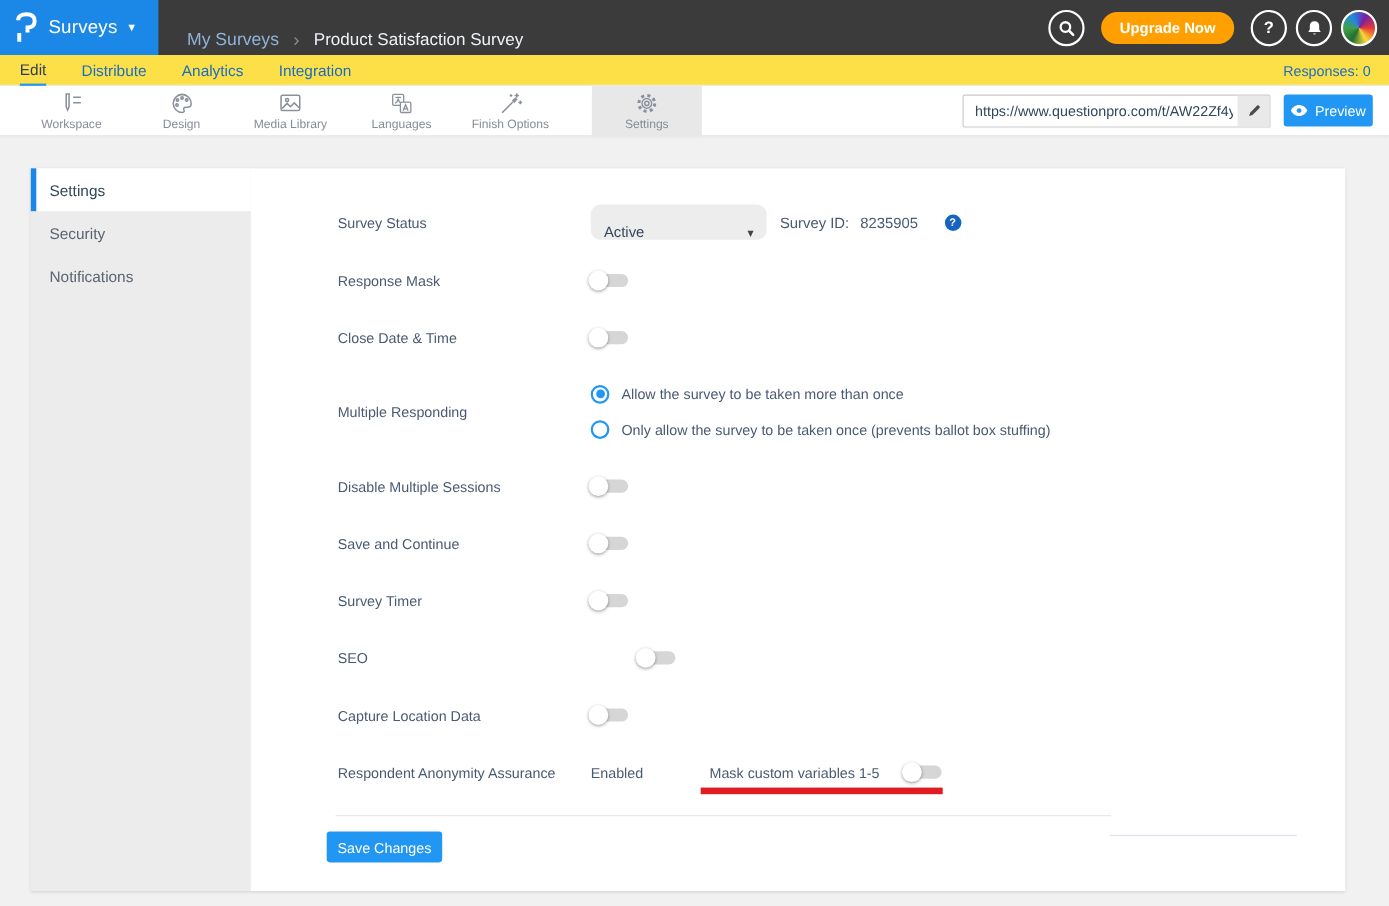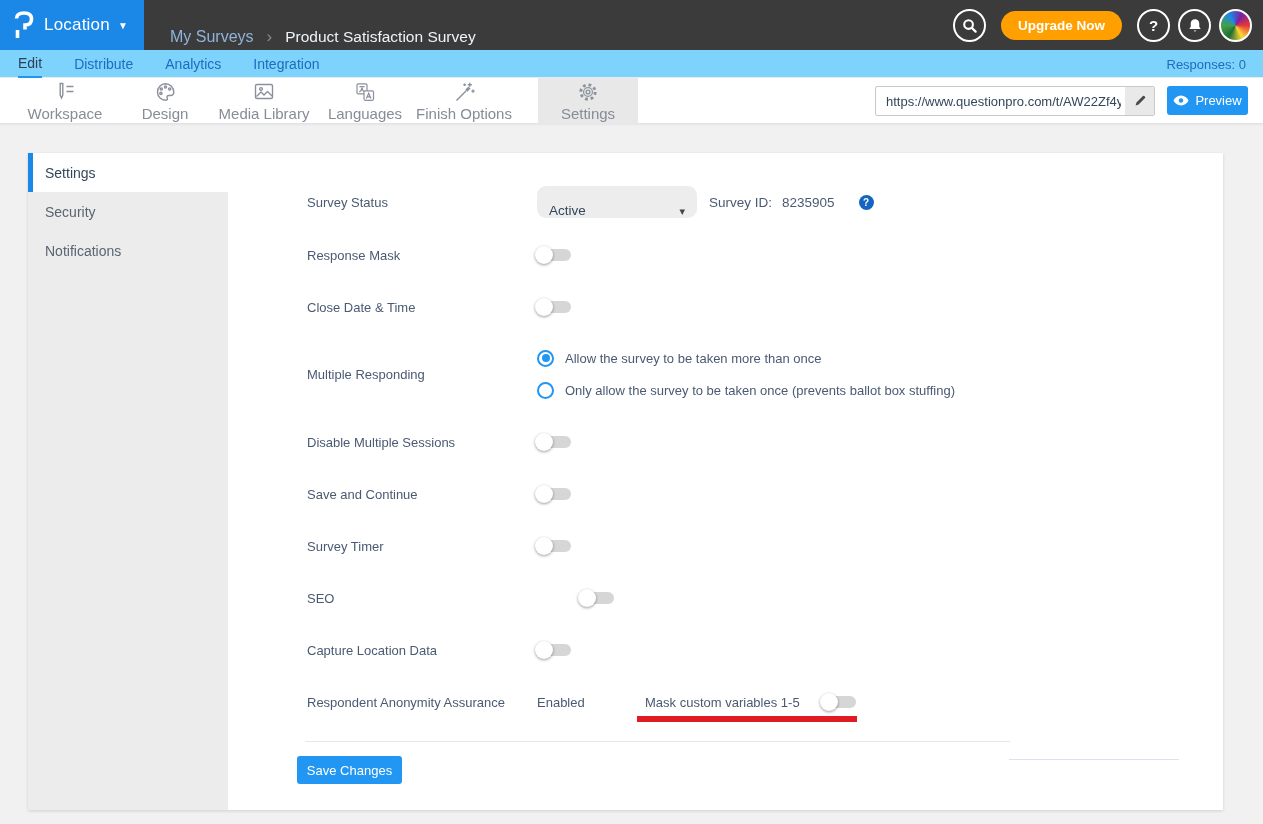--- a/index.html
+++ b/index.html
@@ -21,32 +21,32 @@
   .crumb-parent { color:#8fb3d9; font-size:16px; cursor:pointer; }
   .crumb-sep { color:#8c8c8c; font-size:17px; }
   .crumb-current { color:#eef3f8; font-size:15.5px; }
   .topbar-right { position:absolute; right:11px; top:0; height:50px; display:flex; align-items:center; gap:8px; }
   .circle-btn { width:33px; height:33px; border:2px solid #fff; border-radius:50%;
     display:flex; align-items:center; justify-content:center; color:#fff; font-weight:bold; font-size:15px; cursor:pointer; flex:0 0 auto; }
   .upgrade-btn { height:29px; background:#ffa000; color:#fff; border:none; border-radius:15px;
     font-size:13.5px; font-weight:bold; padding:0 17px; margin:0 7px; cursor:pointer; font-family:inherit; }
   .avatar { background:conic-gradient(from 210deg,#1e6e34,#43a047,#1e88e5,#7b1fa2,#e53935,#fdd835,#1e6e34); }
   
-  .tabbar { position:absolute; left:0; top:50px; width:1263px; height:28px; background:#7dd3fc; border-bottom:1px solid #ebebeb; z-index:29; }
+  .tabbar { position:absolute; left:0; top:50px; width:1263px; height:28px; background:#fde047; border-bottom:1px solid #ebebeb; z-index:29; }
   .tabs { position:absolute; left:18px; top:0; height:28px; display:flex; gap:32px; align-items:center; }
   .tab { font-size:14px; color:#1a6dc0; cursor:pointer; height:28px; display:flex; align-items:center; }
   .tab.active { color:#2e3f57; border-bottom:2px solid #2196f3; font-weight:bold; font-weight:normal; }
   .responses { position:absolute; right:17px; top:0; height:28px; display:flex; align-items:center; color:#1a6dc0; font-size:13px; }
   
   .toolbar { position:absolute; left:0; top:78px; width:1263px; height:46px; background:#fff;
     border-bottom:1px solid #e2e2e2; box-shadow:0 1px 2px rgba(0,0,0,.05); z-index:28; }
   .tool-item { position:absolute; top:0; width:100px; height:46px; display:flex; flex-direction:column;
     align-items:center; justify-content:center; gap:2px; cursor:pointer; }
   .tool-item.active { background:#e8e8e8; }
-  .tool-item .lblc { font-size:15px; color:#868d97; }
+  .tool-item .lblc { font-size:11px; color:#868d97; }
   .tool-item svg { stroke:#8a919c; }
   .url-wrap { position:absolute; left:875px; top:8px; width:280px; height:30px; border:1px solid #c9c9c9;
     border-radius:2px; background:#fff; }
   .url-input { position:absolute; left:0; top:0; width:249px; height:28px; border:none; outline:none;
     padding:0 4px 0 10px; font-size:13px; color:#33475b; font-family:inherit; background:transparent; }
   .url-edit-seg { position:absolute; right:0; top:0; width:29px; height:28px; background:#e9e9e9;
     display:flex; align-items:center; justify-content:center; cursor:pointer; }
   .preview-btn { position:absolute; left:1167px; top:8px; width:81px; height:29px; background:#2196f3;
     border:none; border-radius:3px; color:#fff; font-size:13px; display:flex; align-items:center;
     justify-content:center; gap:6px; cursor:pointer; font-family:inherit; }
@@ -87,21 +87,21 @@
 </style>
 </head>
 <body>
 
 <div class="topbar">
   <div class="logo-box">
     <svg width="22" height="30" viewBox="0 0 22 30">
       <path d="M3.5 8.5 Q3.5 3 11 3 Q18.5 3 18.5 9 Q18.5 15 12 15 L12 19.5" fill="none" stroke="#fff" stroke-width="3.6"></path>
       <path d="M4.5 20 L4.5 28" fill="none" stroke="#fff" stroke-width="3.6"></path>
     </svg>
-    <span class="brand-name">Location</span>
+    <span class="brand-name">Surveys</span>
     <span class="brand-caret">▼</span>
   </div>
   <div class="breadcrumb">
     <span class="crumb-parent">My Surveys</span>
     <span class="crumb-sep">›</span>
     <span class="crumb-current">Product Satisfaction Survey</span>
   </div>
   <div class="topbar-right">
     <div class="circle-btn">
       <svg width="17" height="17" viewBox="0 0 18 18">

